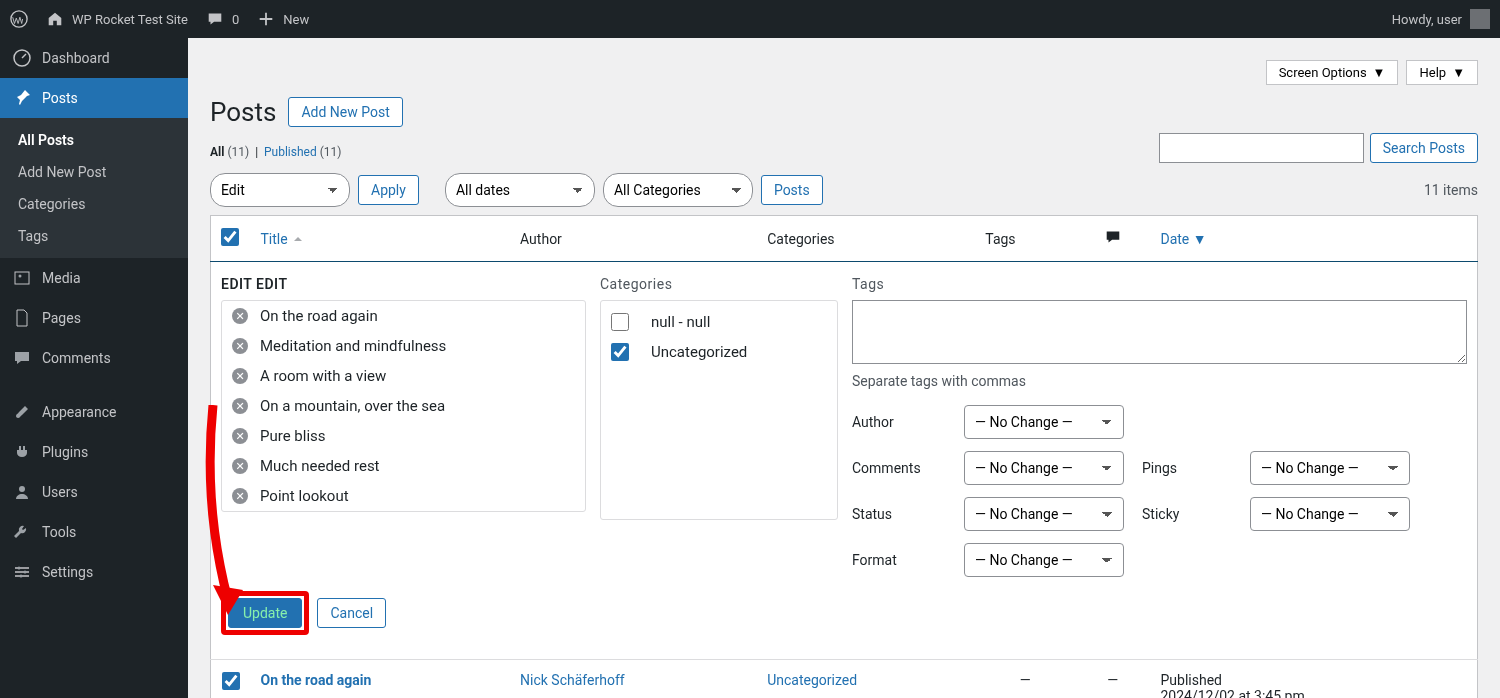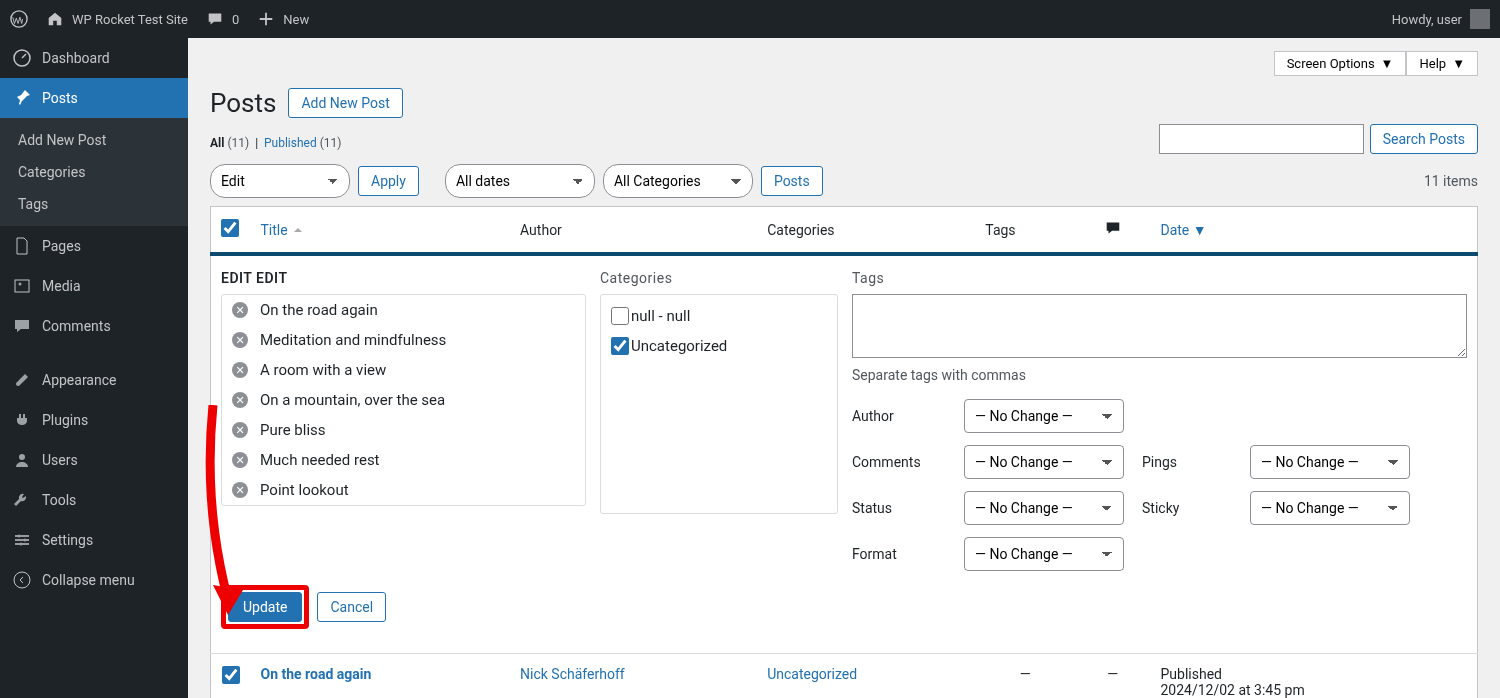--- a/index.html
+++ b/index.html
@@ -14,51 +14,51 @@
 .sidebar{width:188px;background:#1d2327;color:#c3c4c7;font-size:14px;display:flex;flex-direction:column}
 .menu-item{display:flex;align-items:center;gap:10px;padding:10px 12px;cursor:pointer}
 .menu-item svg{width:20px;height:20px;fill:#9ca1a6}
 .menu-item.current{background:#2271b1;color:#fff;position:relative}
 .menu-item.current svg{fill:#fff}
 .menu-item.current::after{content:"";position:absolute;right:-8px;top:50%;transform:translateY(-50%);border:8px solid transparent;border-right-color:#f0f0f1}
 .submenu{background:#2c3338;padding:6px 0}
 .submenu .sub{padding:8px 12px 8px 18px;font-size:14px;color:#c3c4c7;cursor:pointer}
 .submenu .sub.cur{color:#fff;font-weight:600}
 .content{flex:1;padding:0 22px;overflow:auto}
-.topbtns{display:flex;justify-content:flex-end;padding:13px 0 0}
+.topbtns{display:flex;justify-content:flex-end;gap:8px;padding:22px 0 0}
 .sbtnw{background:#fff;border:1px solid #c3c4c7;padding:4px 12px;font-size:13px;cursor:pointer;display:flex;align-items:center;gap:6px}
 .headrow{display:flex;align-items:center;gap:12px;padding:12px 0}
 .headrow h1{font-size:26px;font-weight:400;color:#1d2327}
 .btn-outline{border:1px solid #2271b1;color:#2271b1;background:#fff;padding:6px 12px;border-radius:3px;cursor:pointer;font-size:14px}
 .subsub{padding:6px 0 14px;font-size:12px}
 .subsub a{color:#2271b1;text-decoration:none}
 .subsub .cnt{color:#50575e}
 .searchrow{float:right;display:flex;gap:6px;margin-top:-40px}
 .searchrow input{border:1px solid #8c8f94;padding:4px;width:205px;height:30px}
 .toolbar{display:flex;align-items:center;gap:8px;padding:0 0 8px}
 .toolbar select{border:1px solid #8c8f94;background:#fff;padding:0 32px 0 10px;height:34px;font-size:14px;border-radius:15px;appearance:none;background-image:linear-gradient(45deg,transparent 50%,#555 50%),linear-gradient(135deg,#555 50%,transparent 50%);background-position:calc(100% - 16px) 14px,calc(100% - 11px) 14px;background-size:5px 5px;background-repeat:no-repeat}
 .toolbar .cnt{margin-left:auto;font-size:14px;color:#50575e}
 .table{width:100%;border:1px solid #c3c4c7;background:#fff;border-collapse:collapse}
-.table th{text-align:left;padding:12px 10px;font-weight:400;font-size:14px;border-bottom:4px solid #0c4a6e}
+.table th{text-align:left;padding:12px 10px;font-weight:400;font-size:14px;border-bottom:1px solid #0c4a6e}
 .table th.title{color:#2271b1}
 .cb{width:40px;text-align:center}
 input[type=checkbox]{width:18px;height:18px;accent-color:#2271b1}
 .bulkedit{padding:14px 10px}
 .bulkedit .head{font-weight:600;font-size:14px;margin-bottom:8px;letter-spacing:.5px}
 .bgrid{display:grid;grid-template-columns:365px 238px 1fr;gap:14px}
 .listbox{border:1px solid #dcdcde;border-radius:3px;max-height:220px;overflow:auto}
 .listbox .li{display:flex;align-items:center;gap:12px;padding:6px 10px;font-size:15px}
 .listbox .rm{width:16px;height:16px;border-radius:50%;background:#8c8f94;color:#fff;display:flex;align-items:center;justify-content:center;font-size:11px;cursor:pointer}
 .catbox{}
-.catbox .ci{display:flex;align-items:flex-end;gap:2px;padding:6px 0;font-size:15px}
+.catbox .ci{display:flex;align-items:flex-end;gap:22px;padding:6px 0;font-size:15px}
 .note{font-size:14px;color:#50575e;margin-top:6px}
 .fgrid{display:grid;grid-template-columns:94px 160px 90px 160px;gap:12px 18px;margin-top:16px;align-items:center;font-size:14px}
 .fgrid select{border:1px solid #8c8f94;background:#fff;padding:0 28px 0 10px;height:34px;font-size:14px;border-radius:4px;appearance:none;background-image:linear-gradient(45deg,transparent 50%,#555 50%),linear-gradient(135deg,#555 50%,transparent 50%);background-position:calc(100% - 16px) 14px,calc(100% - 11px) 14px;background-size:5px 5px;background-repeat:no-repeat;width:160px}
 .actions{padding:14px 0 10px;display:flex;gap:8px;align-items:center}
-.btn-primary{background:#2271b1;color:#ffffff;border:1px solid #2271b1;padding:6px 14px;border-radius:3px;cursor:pointer;font-size:14px}
+.btn-primary{background:#2271b1;color:#86efac;border:1px solid #2271b1;padding:6px 14px;border-radius:3px;cursor:pointer;font-size:14px}
 .hl{border:5px solid #e00;display:inline-block;border-radius:4px;padding:2px}
 .row td{padding:12px 10px;border-top:1px solid #dcdcde;font-size:14px;vertical-align:top}
 .row a{color:#2271b1;text-decoration:none}
 .sorticon::after{content:"";display:inline-block;margin-left:6px;border:4px solid transparent;border-bottom-color:#a7aaad;transform:translateY(-3px)}
 .arrow{position:absolute;left:198px;top:405px;pointer-events:none}
 .arrow svg{width:60px;height:230px}
 .commenticn{width:18px;height:18px;fill:#1d2327}
 </style>
 </head>
 <body>
@@ -107,36 +107,37 @@
         </svg>
         <span>Dashboard</span>
       </div>
     <div class="menu-item current">
         <svg viewBox="0 0 20 20">
           <path d="M13 2l5 5-3 1-5 5-2 4-1-1 1-4-3-3 4-2 4-5z"></path>
         </svg>
         <span>Posts</span>
       </div>
     <div class="submenu">
+      <div class="sub cur">All Posts</div>
       <div class="sub">Add New Post</div>
       <div class="sub">Categories</div>
       <div class="sub">Tags</div>
     </div>
     <div class="menu-item">
         <svg viewBox="0 0 20 20">
-          <path d="M5 2h7l3 3v13H5z" fill="none" stroke="currentColor"></path>
-        </svg>
-        <span>Pages</span>
-      </div>
-    <div class="menu-item">
-        <svg viewBox="0 0 20 20">
           <rect x="3" y="4" width="14" height="12" fill="none" stroke="currentColor"></rect>
           <circle cx="8" cy="8" r="1.5"></circle>
         </svg>
         <span>Media</span>
+      </div>
+    <div class="menu-item">
+        <svg viewBox="0 0 20 20">
+          <path d="M5 2h7l3 3v13H5z" fill="none" stroke="currentColor"></path>
+        </svg>
+        <span>Pages</span>
       </div>
     <div class="menu-item">
         <svg viewBox="0 0 20 20">
           <path d="M3 4h14v9H9l-4 3v-3H3z"></path>
         </svg>
         <span>Comments</span>
       </div>
     <div style="height:14px"></div>
     <div class="menu-item">
         <svg viewBox="0 0 20 20">
@@ -164,27 +165,20 @@
         <span>Tools</span>
       </div>
     <div class="menu-item">
         <svg viewBox="0 0 20 20">
           <path d="M3 6h14M3 10h14M3 14h14" stroke="currentColor" stroke-width="1.5"></path>
           <circle cx="7" cy="6" r="1.5"></circle>
           <circle cx="13" cy="10" r="1.5"></circle>
           <circle cx="9" cy="14" r="1.5"></circle>
         </svg>
         <span>Settings</span>
-      </div>
-    <div class="menu-item">
-        <svg viewBox="0 0 20 20">
-          <circle cx="10" cy="10" r="8" fill="none" stroke="currentColor"></circle>
-          <path d="M11 7l-3 3 3 3" fill="none" stroke="currentColor"></path>
-        </svg>
-        <span>Collapse menu</span>
       </div>
   </div>
 
   <div class="content">
     <div class="topbtns">
       <button class="sbtnw"><span>Screen Options</span> ▼</button>
       <button class="sbtnw"><span>Help</span> ▼</button>
     </div>
     <div class="headrow">
       <h1>Posts</h1>

